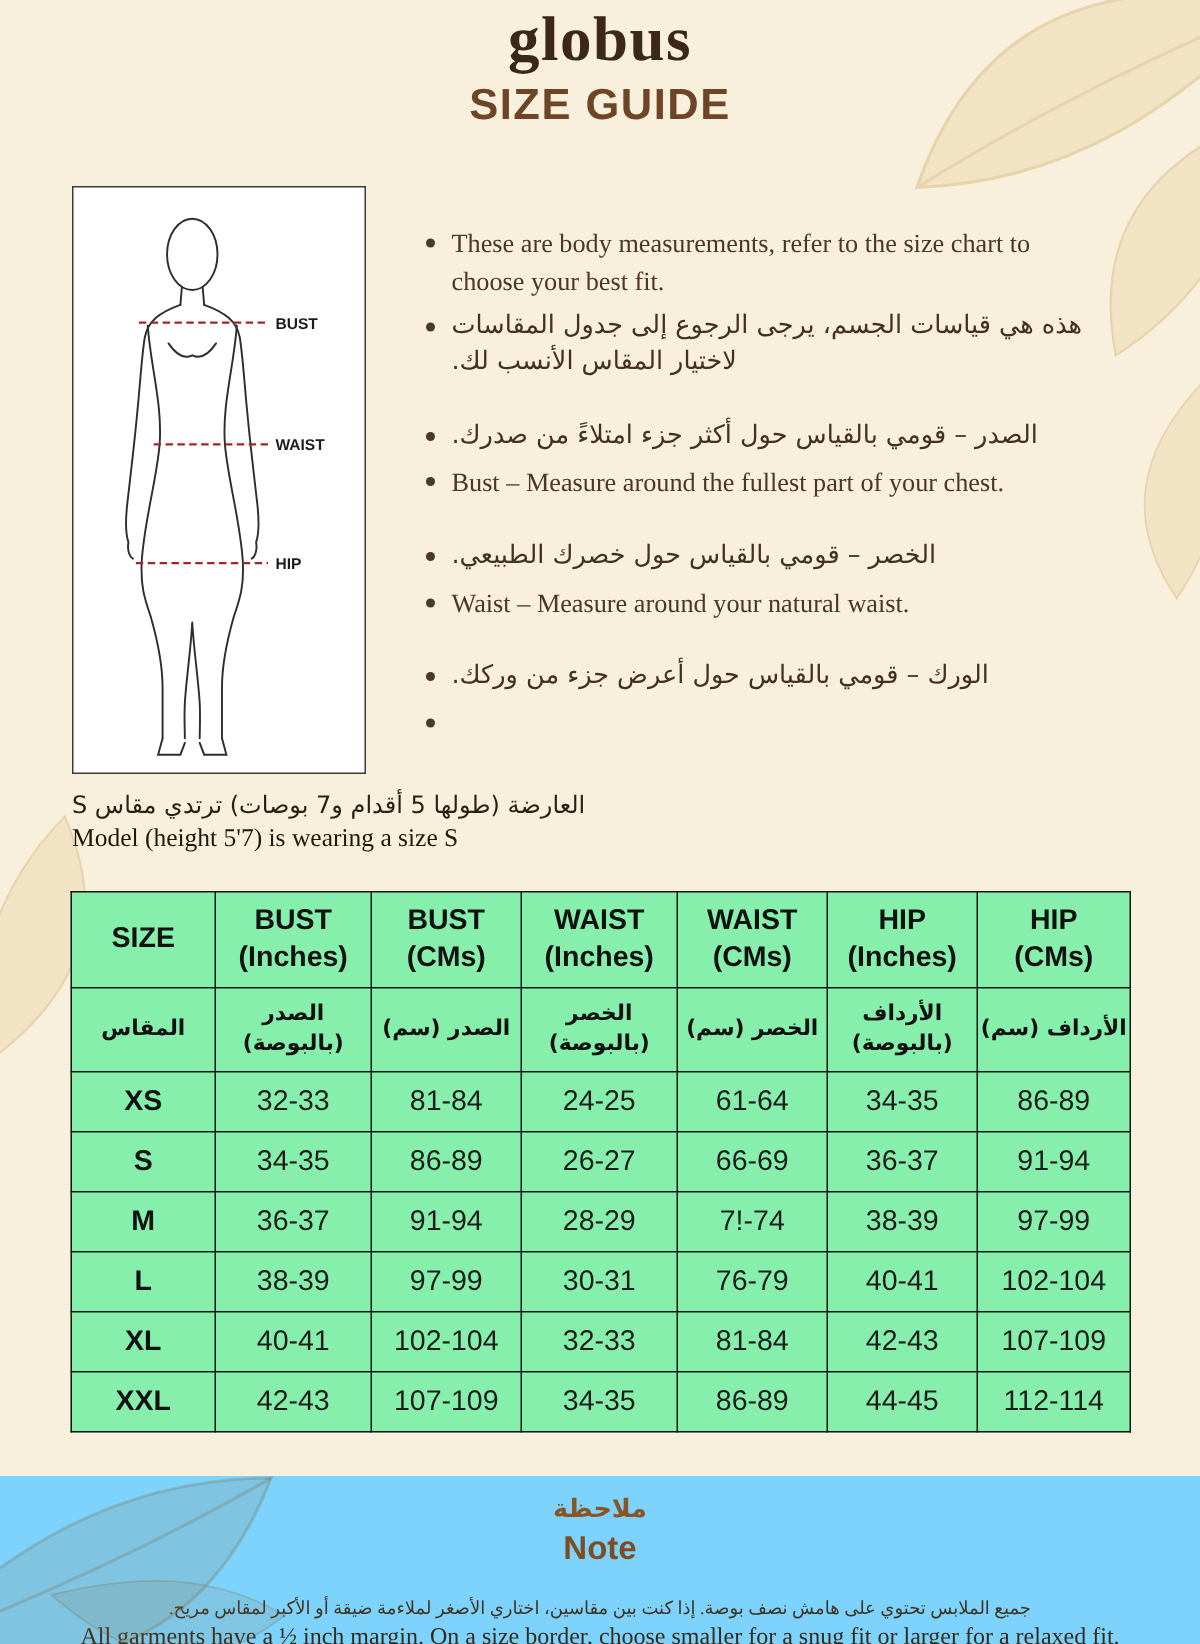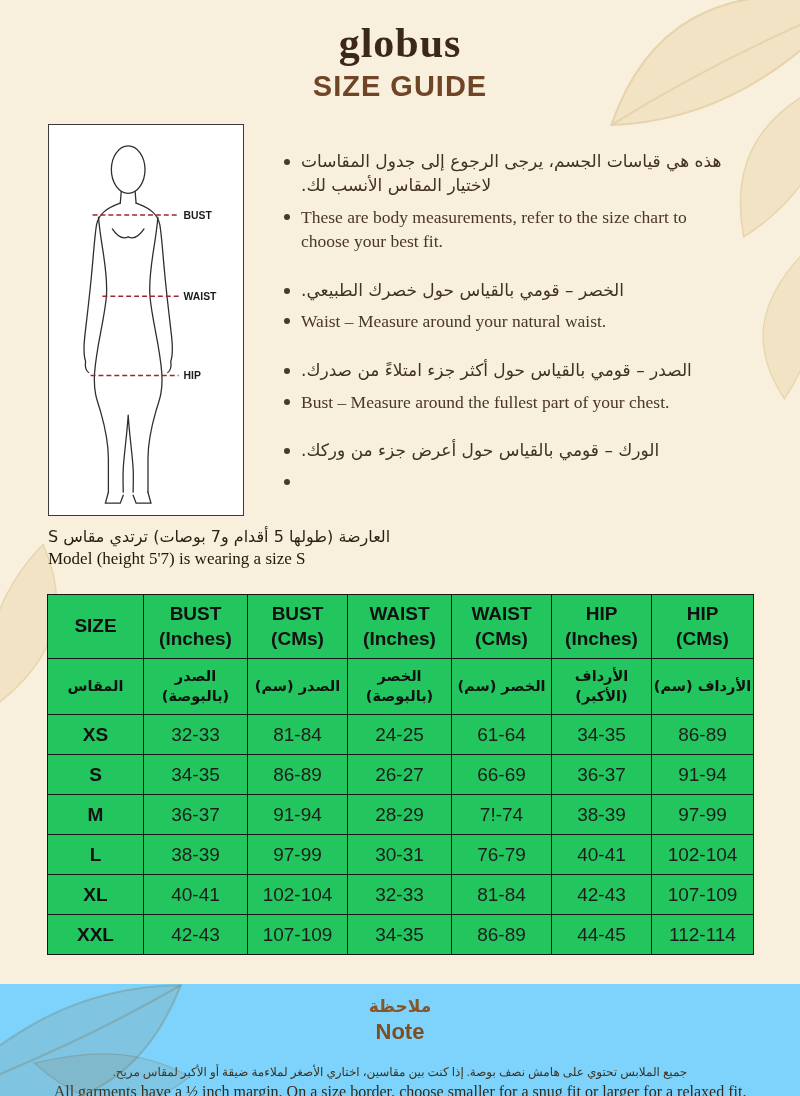--- a/index.html
+++ b/index.html
@@ -6,21 +6,21 @@
   .page {
     position:relative; width:800px; height:1096px; margin:0 auto;
     background:#f8efdc; overflow:hidden;
     font-family:"Liberation Sans", sans-serif;
   }
   .decor {position:absolute; z-index:0; pointer-events:none;}
   .decor-over {position:absolute; z-index:2; pointer-events:none;}
   .content {position:absolute; z-index:3;}
 
   
-  .header {left:0; right:0; top:20px; text-align:center;}
+  .header {left:0; right:0; top:4px; text-align:center;}
   .logo {font-family:"Liberation Serif", serif; font-weight:700; font-size:42px; color:#3c2817; letter-spacing:1px; line-height:1.1;}
   .title {margin-top:4px; font-size:29px; font-weight:700; color:#6f4528; letter-spacing:1px;}
 
   
   .figure-box {left:48px; top:124px; width:196px; height:392px; background:#ffffff; border:1px solid #3a3a3a; box-sizing:border-box;}
   .figure-box svg {display:block; width:100%; height:100%;}
   .outline {fill:none; stroke:#2e2e2e; stroke-width:1.3; stroke-linecap:round;}
   .measure-line {stroke:#a1262c; stroke-width:1.5; stroke-dasharray:5 3;}
   .figure-box text {font-family:"Liberation Sans", sans-serif; font-size:10.5px; font-weight:bold; fill:#1c1c1c;}
 
@@ -34,21 +34,21 @@
   .bullet-text.ar {direction:rtl; text-align:left; font-family:"DejaVu Sans", sans-serif; font-size:17px; color:#42311f;}
   .bullet-text.en {font-family:"Liberation Serif", serif; font-size:17.5px; color:#4a3726;}
 
   
   .model-note {left:48px; top:527px;}
   .model-ar {direction:rtl; text-align:left; font-family:"DejaVu Sans", sans-serif; font-size:16px; color:#2a1f12;}
   .model-en {font-family:Liberation Serif, serif; font-size:17px; color:#211708; margin-top:3px;}
 
   
   .size-table {position:absolute; left:47px; top:594px; width:706px; z-index:3;
-    border-collapse:collapse; background:#22c55e; table-layout:fixed; border:1.5px solid #161616;}
+    border-collapse:collapse; background:#86efac; table-layout:fixed; border:1.5px solid #161616;}
   .size-table th, .size-table td {border:1px solid #161616; text-align:center; vertical-align:middle; padding:0;}
   .size-table thead tr.hdr-en th {font-size:19px; font-weight:700; color:#111; height:63px; white-space:pre-line; line-height:1.3;}
   .size-table thead tr.hdr-ar th {font-size:14.5px; font-weight:700; color:#111; height:55px; direction:rtl; white-space:pre-line; line-height:1.35; font-family:"DejaVu Sans", sans-serif;}
   .size-table tbody td {font-size:19px; color:#1d1d1d; height:39px;}
   .size-table tbody td.size-cell {font-weight:700; color:#111;}
 
   
   .note-band {position:absolute; left:0; right:0; top:984px; height:112px; background:#7dd3fc; z-index:1; text-align:center; padding-top:12px; box-sizing:border-box;}
   .note-title-ar {font-family:"DejaVu Sans", sans-serif; font-weight:700; font-size:17px; color:#8a5526;}
   .note-title-en {font-weight:700; font-size:22px; color:#7d4e22; margin-top:3px;}
@@ -112,47 +112,47 @@
       <text x="136" y="94">BUST</text>
       <text x="136" y="176">WAIST</text>
       <text x="136" y="256">HIP</text>
     </svg>
   </div>
 
   <div class="content instructions">
     <div class="group">
       <div class="bullet-item">
         <span class="bullet-dot"></span>
+        <span class="bullet-text en">These are body measurements, refer to the size chart to
+choose your best fit.</span>
+      </div>
+      <div class="bullet-item">
+        <span class="bullet-dot"></span>
         <span class="bullet-text ar">هذه هي قياسات الجسم، يرجى الرجوع إلى جدول المقاسات
 لاختيار المقاس الأنسب لك.</span>
       </div>
-      <div class="bullet-item">
-        <span class="bullet-dot"></span>
-        <span class="bullet-text en">These are body measurements, refer to the size chart to
-choose your best fit.</span>
+    </div>
+    <div class="group">
+      <div class="bullet-item">
+        <span class="bullet-dot"></span>
+        <span class="bullet-text ar">الصدر – قومي بالقياس حول أكثر جزء امتلاءً من صدرك.</span>
+      </div>
+      <div class="bullet-item">
+        <span class="bullet-dot"></span>
+        <span class="bullet-text en">Bust – Measure around the fullest part of your chest.</span>
       </div>
     </div>
     <div class="group">
       <div class="bullet-item">
         <span class="bullet-dot"></span>
         <span class="bullet-text ar">الخصر – قومي بالقياس حول خصرك الطبيعي.</span>
       </div>
       <div class="bullet-item">
         <span class="bullet-dot"></span>
         <span class="bullet-text en">Waist – Measure around your natural waist.</span>
-      </div>
-    </div>
-    <div class="group">
-      <div class="bullet-item">
-        <span class="bullet-dot"></span>
-        <span class="bullet-text ar">الصدر – قومي بالقياس حول أكثر جزء امتلاءً من صدرك.</span>
-      </div>
-      <div class="bullet-item">
-        <span class="bullet-dot"></span>
-        <span class="bullet-text en">Bust – Measure around the fullest part of your chest.</span>
       </div>
     </div>
     <div class="group">
       <div class="bullet-item">
         <span class="bullet-dot"></span>
         <span class="bullet-text ar">الورك – قومي بالقياس حول أعرض جزء من وركك.</span>
       </div>
       <div class="bullet-item">
         <span class="bullet-dot"></span>
       </div>
@@ -192,21 +192,21 @@
       </tr>
       <tr class="hdr-ar">
         <th>المقاس</th>
         <th>الصدر
 (بالبوصة)</th>
         <th>الصدر (سم)</th>
         <th>الخصر
 (بالبوصة)</th>
         <th>الخصر (سم)</th>
         <th>الأرداف
-(الأكبر)</th>
+(بالبوصة)</th>
         <th>الأرداف (سم)</th>
       </tr>
     </thead>
     <tbody>
       <tr>
         <td class="size-cell">XS</td>
         <td>32-33</td>
         <td>81-84</td>
         <td>24-25</td>
         <td>61-64</td>

